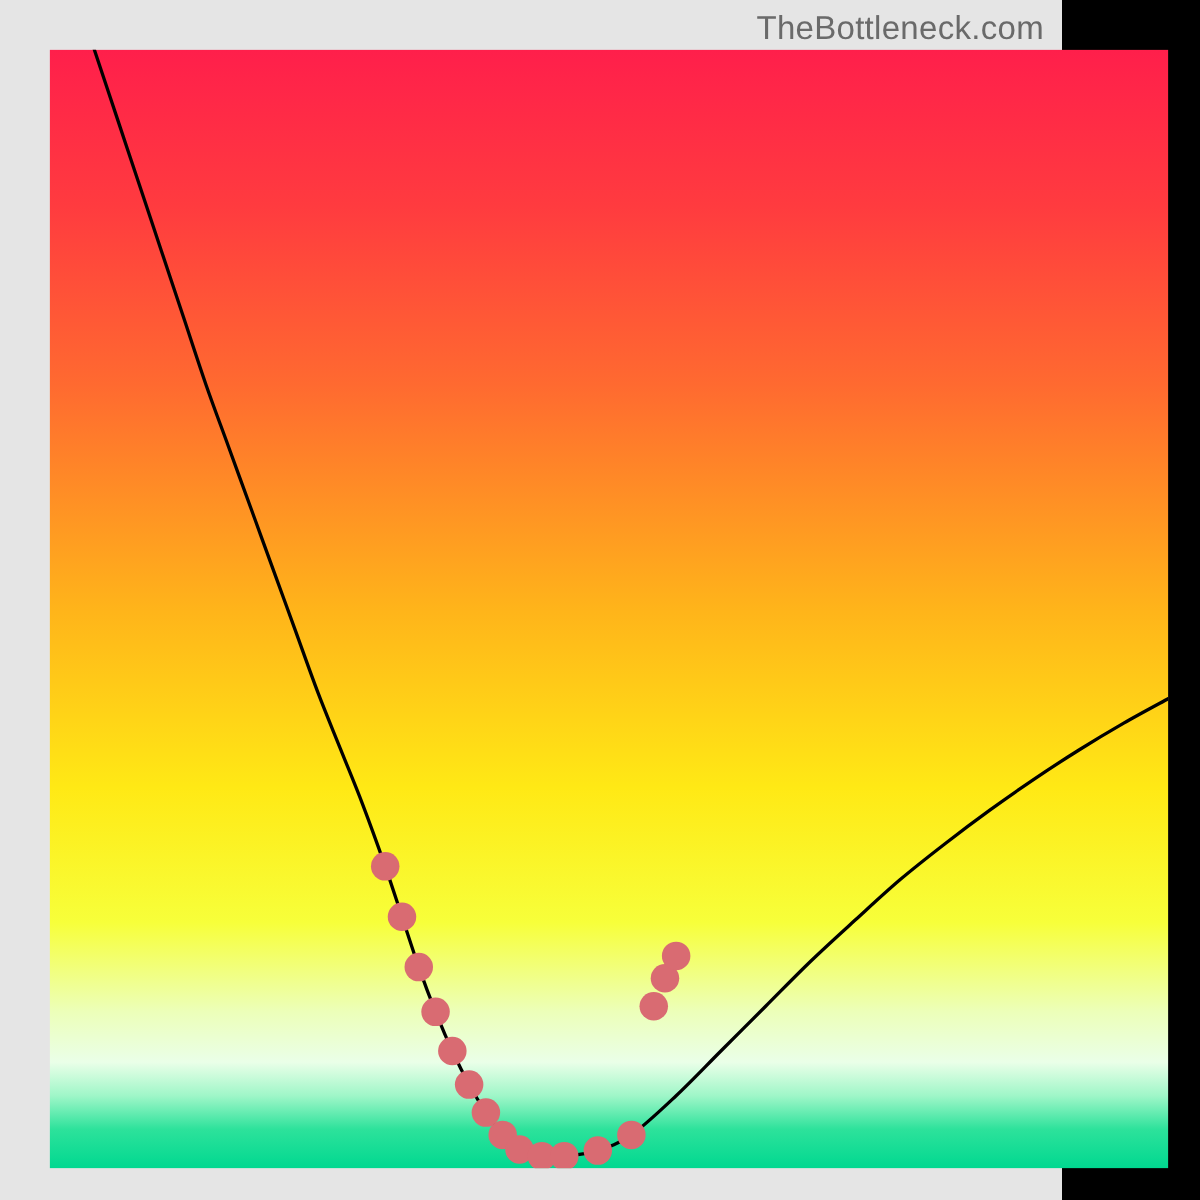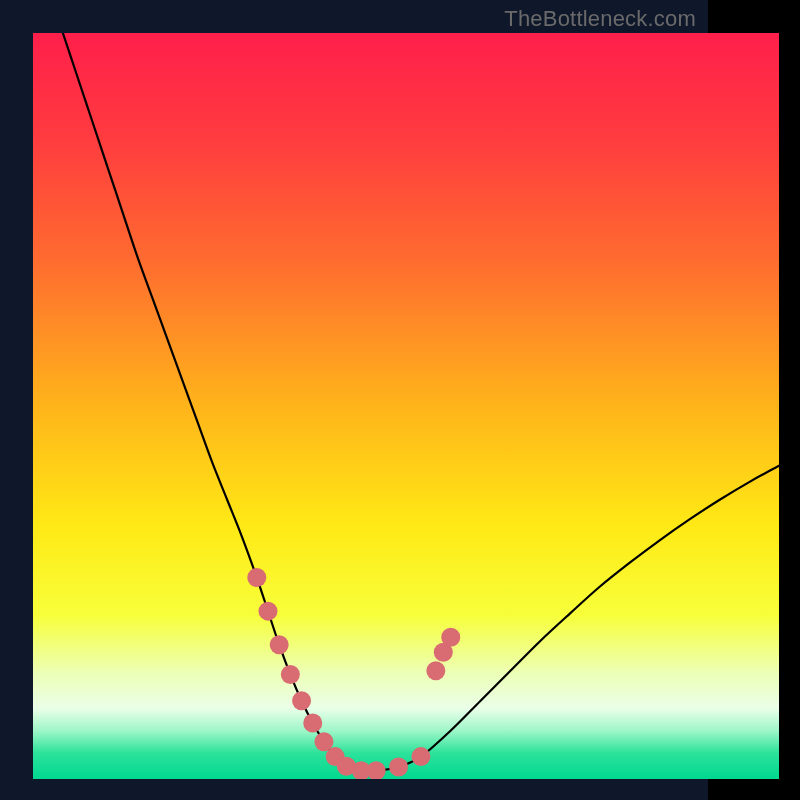--- a/index.html
+++ b/index.html
@@ -8,21 +8,21 @@
     width: 800px;
     height: 800px;
     background: #000;
     overflow: hidden;
     font-family: Arial, Helvetica, sans-serif;
   }
   .stage {
     position: relative;
     width: 708px;
     height: 800px;
-    background: #0f172a;
+    background: #e5e5e5;
   }
   .plot-area {
     position: absolute;
     left: 33px;
     top: 33px;
     width: 746px;
     height: 746px;
     overflow: hidden;
   }
   .gradient-bg {

